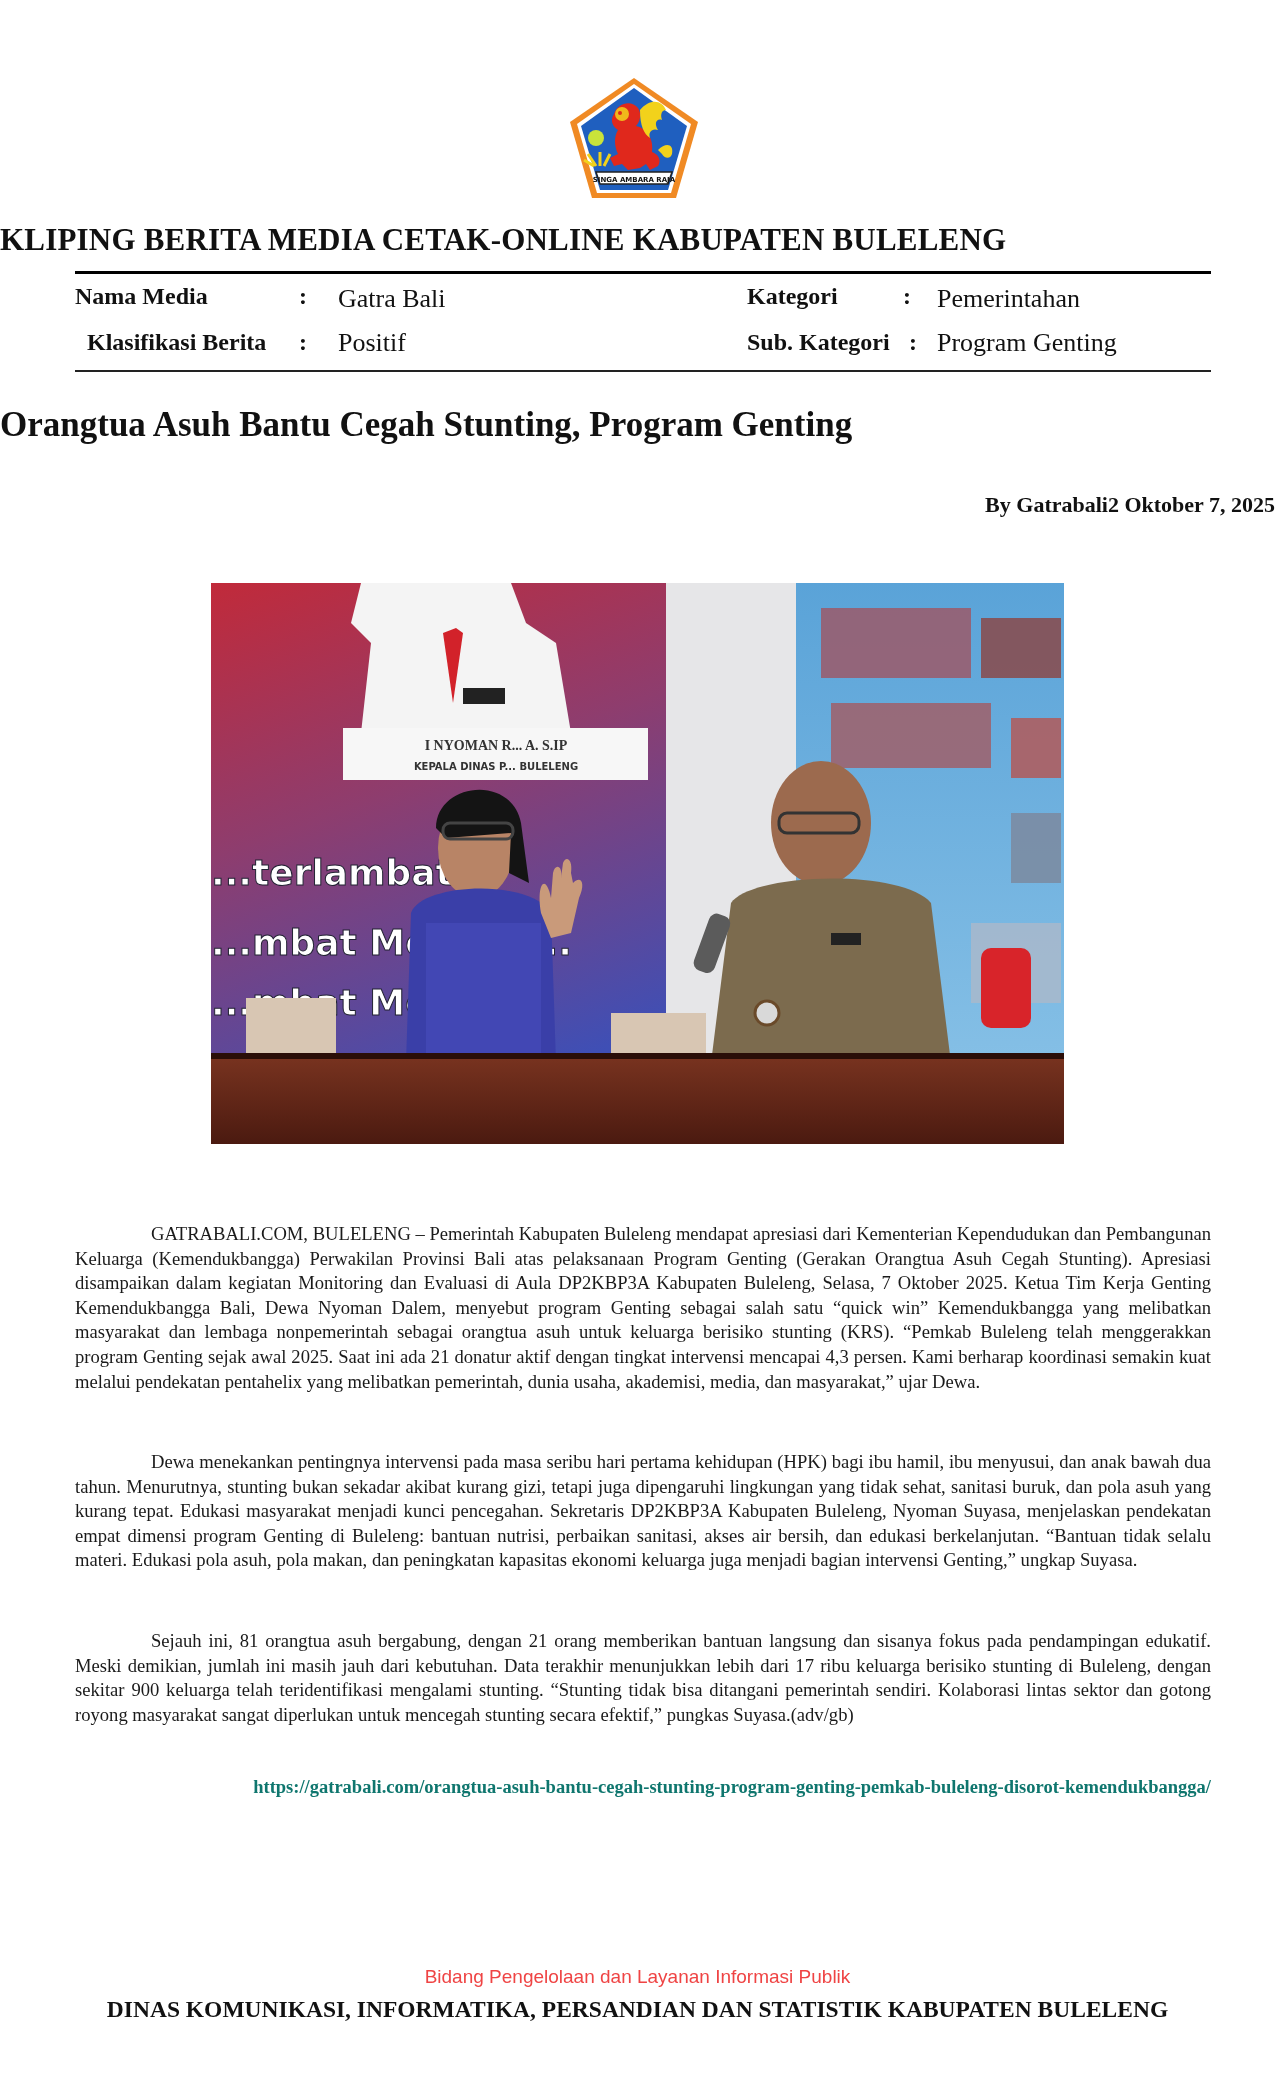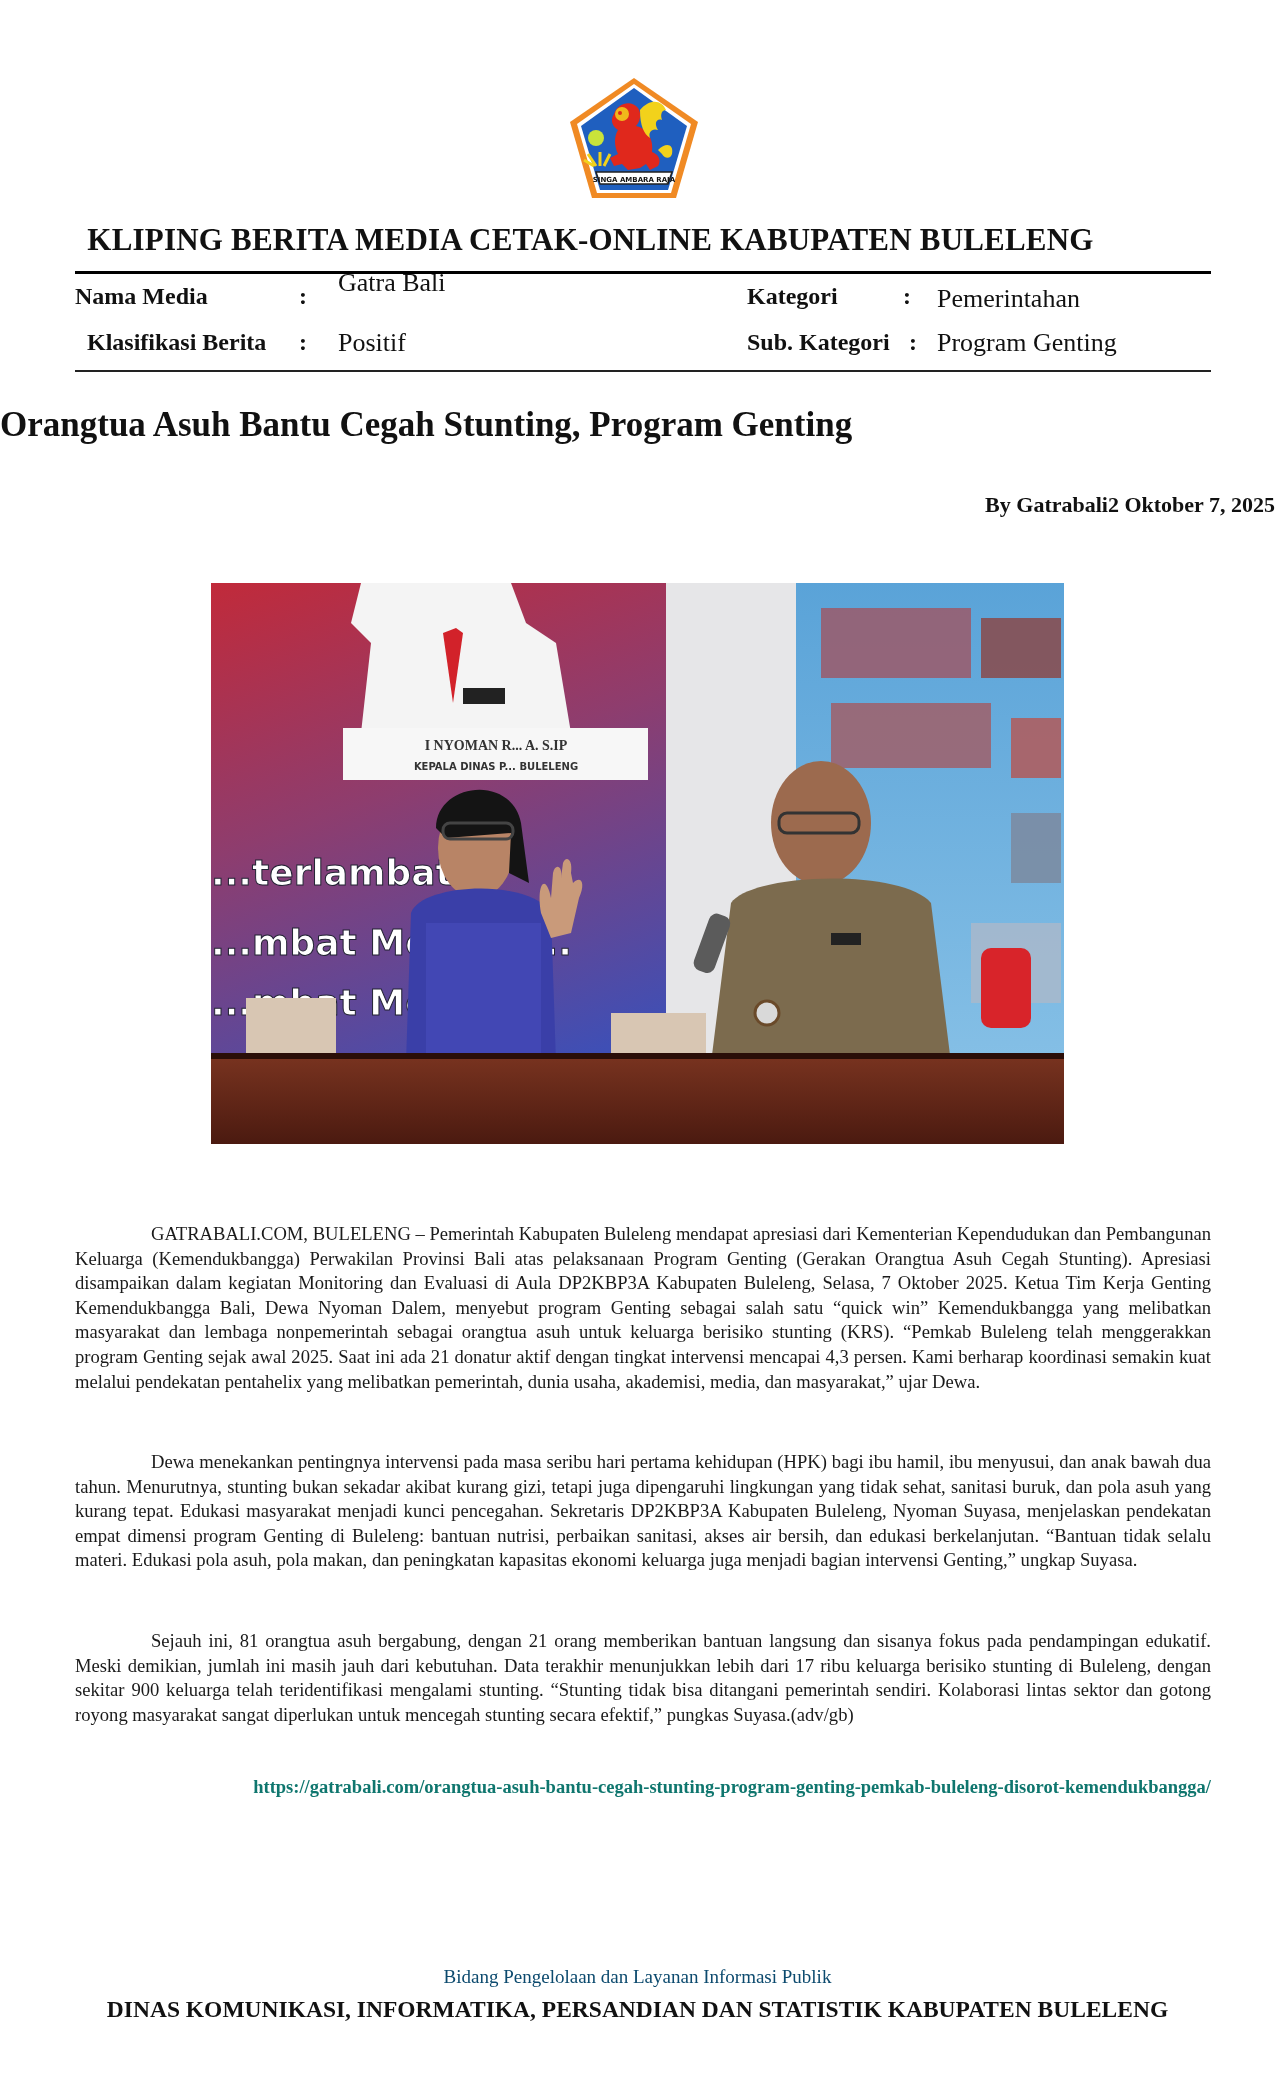--- a/index.html
+++ b/index.html
@@ -7,21 +7,21 @@
     width: 1275px; height: 2100px; position: relative; overflow: hidden;
     font-family: "Liberation Serif", "DejaVu Serif", serif; color: #111;
   }
   .abs { position: absolute; }
 
   
   #logo { left: 566px; top: 74px; width: 136px; height: 128px; }
 
   
   #doc-title {
-    left: 0; width: 1181px; top: 222px; text-align: center;
+    left: 0; width: 1181px; top: 222px; 
     font-size: 31px; font-weight: bold; letter-spacing: 0.2px; color: #111;
   }
   .rule { left: 75px; width: 1136px; background: #000; }
   #rule-top { top: 271px; height: 3px; }
   #rule-bottom { top: 370px; height: 2px; background: #222; }
 
   .meta-label { font-size: 24px; font-weight: bold; }
   .meta-colon { font-size: 24px; font-weight: bold; }
   .meta-value { font-size: 26px; font-weight: normal; }
 
@@ -52,21 +52,21 @@
   #para-3 { top: 1629px; }
   #source-url {
     left: 75px; width: 1136px; top: 1777px; font-size: 18.5px; font-weight: bold;
     color: #0f766e;
     text-align: right;
   }
 
   
   #footer-sub {
     left: 0; width: 1275px; top: 1966px; text-align: center;
-    font-family: Liberation Serif, serif; font-size: 19px; color: #0c4a6e;
+    font-family: Liberation Sans, sans-serif; font-size: 19px; color: #ef4444;
   }
   #footer-main {
     left: 0; width: 1275px; top: 1996px; text-align: center;
     font-size: 23.5px; font-weight: bold; color: #111;
   }
 </style>
 </head>
 <body>
 
 <div id="logo" class="abs">
@@ -91,21 +91,21 @@
     <text x="68" y="107.5" text-anchor="middle" font-family="DejaVu Sans, sans-serif" font-size="7" font-weight="bold" fill="#111">SINGA AMBARA RAJA</text>
   </svg>
 </div>
 
 <div id="doc-title" class="abs">KLIPING BERITA MEDIA CETAK-ONLINE KABUPATEN BULELENG</div>
 
 <div id="rule-top" class="abs rule"></div>
 
 <div class="abs meta-label" style="left:75px; top:283px;">Nama Media</div>
 <div class="abs meta-colon" style="left:299px; top:283px;">:</div>
-<div class="abs meta-value" style="left:338px; top:268px;">Gatra Bali</div>
+<div class="abs meta-value" style="left:338px; top:284px;">Gatra Bali</div>
 
 <div class="abs meta-label" style="left:75px; top:329px;margin-left:12px;">Klasifikasi Berita</div>
 <div class="abs meta-colon" style="left:299px; top:329px;">:</div>
 <div class="abs meta-value" style="left:338px; top:328px;">Positif</div>
 
 <div class="abs meta-label" style="left:747px; top:283px;">Kategori</div>
 <div class="abs meta-colon" style="left:903px; top:283px;">:</div>
 <div class="abs meta-value" style="left:937px; top:284px;">Pemerintahan</div>
 
 <div class="abs meta-label" style="left:747px; top:329px;">Sub. Kategori</div>

